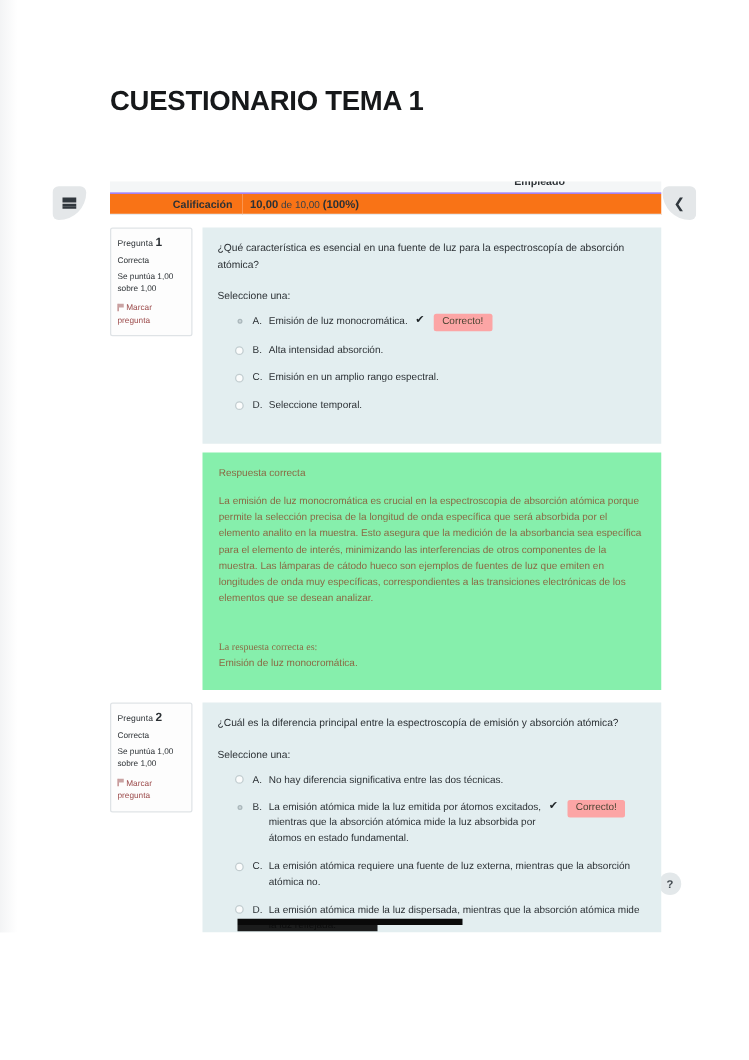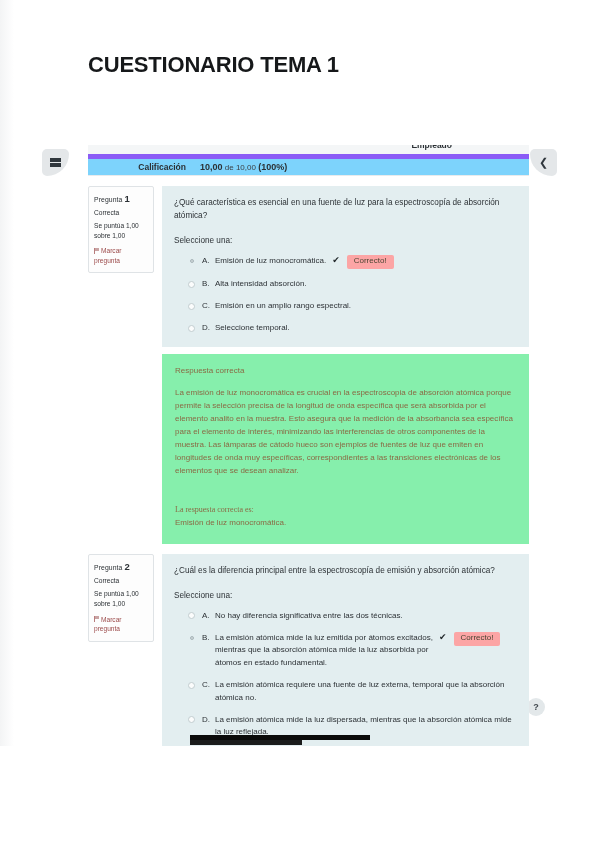--- a/index.html
+++ b/index.html
@@ -13,21 +13,21 @@
     position: relative;
     overflow: hidden;
     font-family: "Liberation Sans", sans-serif;
     -webkit-font-smoothing: antialiased;
   }
 
   
   .page-title {
     position: absolute;
     left: 88px;
-    top: 52px;
+    top: 68px;
     font-size: 22px;
     font-weight: bold;
     letter-spacing: -0.2px;
     color: #16181a;
     font-family: "Liberation Sans", sans-serif;
   }
 
   
   .shot {
     position: absolute;
@@ -104,21 +104,21 @@
     width: 441px;
   }
 
   
   .summary {
     width: 100%;
     border-collapse: collapse;
     font-size: 8px;
     color: #2c3135;
   }
-  .summary tr { background: #7dd3fc; }
+  .summary tr { background: #f97316; }
   .summary td {
     padding: 3px 6px;
     vertical-align: middle;
     border-bottom: 1px solid #e8ebed;
   }
   .summary td.lbl {
     width: 92px;
     text-align: right;
     font-weight: bold;
     font-size: 8.5px;
@@ -126,21 +126,21 @@
   }
   .grade-strong { font-weight: bold; font-size: 9px; }
   .grade-soft { color: #3c4146; }
 
   
   .cutrow {
     position: relative;
     height: 9px;
     overflow: hidden;
     background: #f4f6f7;
-    border-bottom: 5px solid #8b5cf6;
+    border-bottom: 1px solid #8b5cf6;
   }
   .cutrow span {
     position: absolute;
     right: 100%;
     top: -5px;
     font-size: 8.5px;
     font-weight: bold;
     color: #2c3135;
     white-space: nowrap;
     transform: translateX(364px);
@@ -208,21 +208,21 @@
     position: absolute;
     left: 1px; top: 0;
     width: 4px; height: 3px;
     background: #c9a3a3;
   }
 
   .qbody {
     flex: 1;
     margin-left: 8px;
     background: #e3eef0;
-    padding: 10px 12px 12px 12px;
+    padding: 10px 12px 24px 12px;
     box-sizing: border-box;
     color: #2c3135;
   }
   .qtext {
     font-size: 8.2px;
     line-height: 1.62;
     margin-bottom: 11px;
   }
   .qselect {
     font-size: 8.2px;
@@ -466,21 +466,21 @@
           <span class="radio checked"></span>
           <span class="opt-letter">B.</span>
           <span class="opt-text">La emisión atómica mide la luz emitida por átomos excitados, mientras que la absorción atómica mide la luz absorbida por átomos en estado fundamental.</span>
           <span class="opt-check">✔</span>
           <span class="badge-correct">Correcto!</span>
         </div>
 
         <div class="opt">
           <span class="radio"></span>
           <span class="opt-letter">C.</span>
-          <span class="opt-text">La emisión atómica requiere una fuente de luz externa, temporal que la absorción atómica no.</span>
+          <span class="opt-text">La emisión atómica requiere una fuente de luz externa, mientras que la absorción atómica no.</span>
         </div>
 
         <div class="opt">
           <span class="radio"></span>
           <span class="opt-letter">D.</span>
           <span class="opt-text">La emisión atómica mide la luz dispersada, mientras que la absorción atómica mide la luz reflejada.</span>
         </div>
       </div>
     </div>
 

